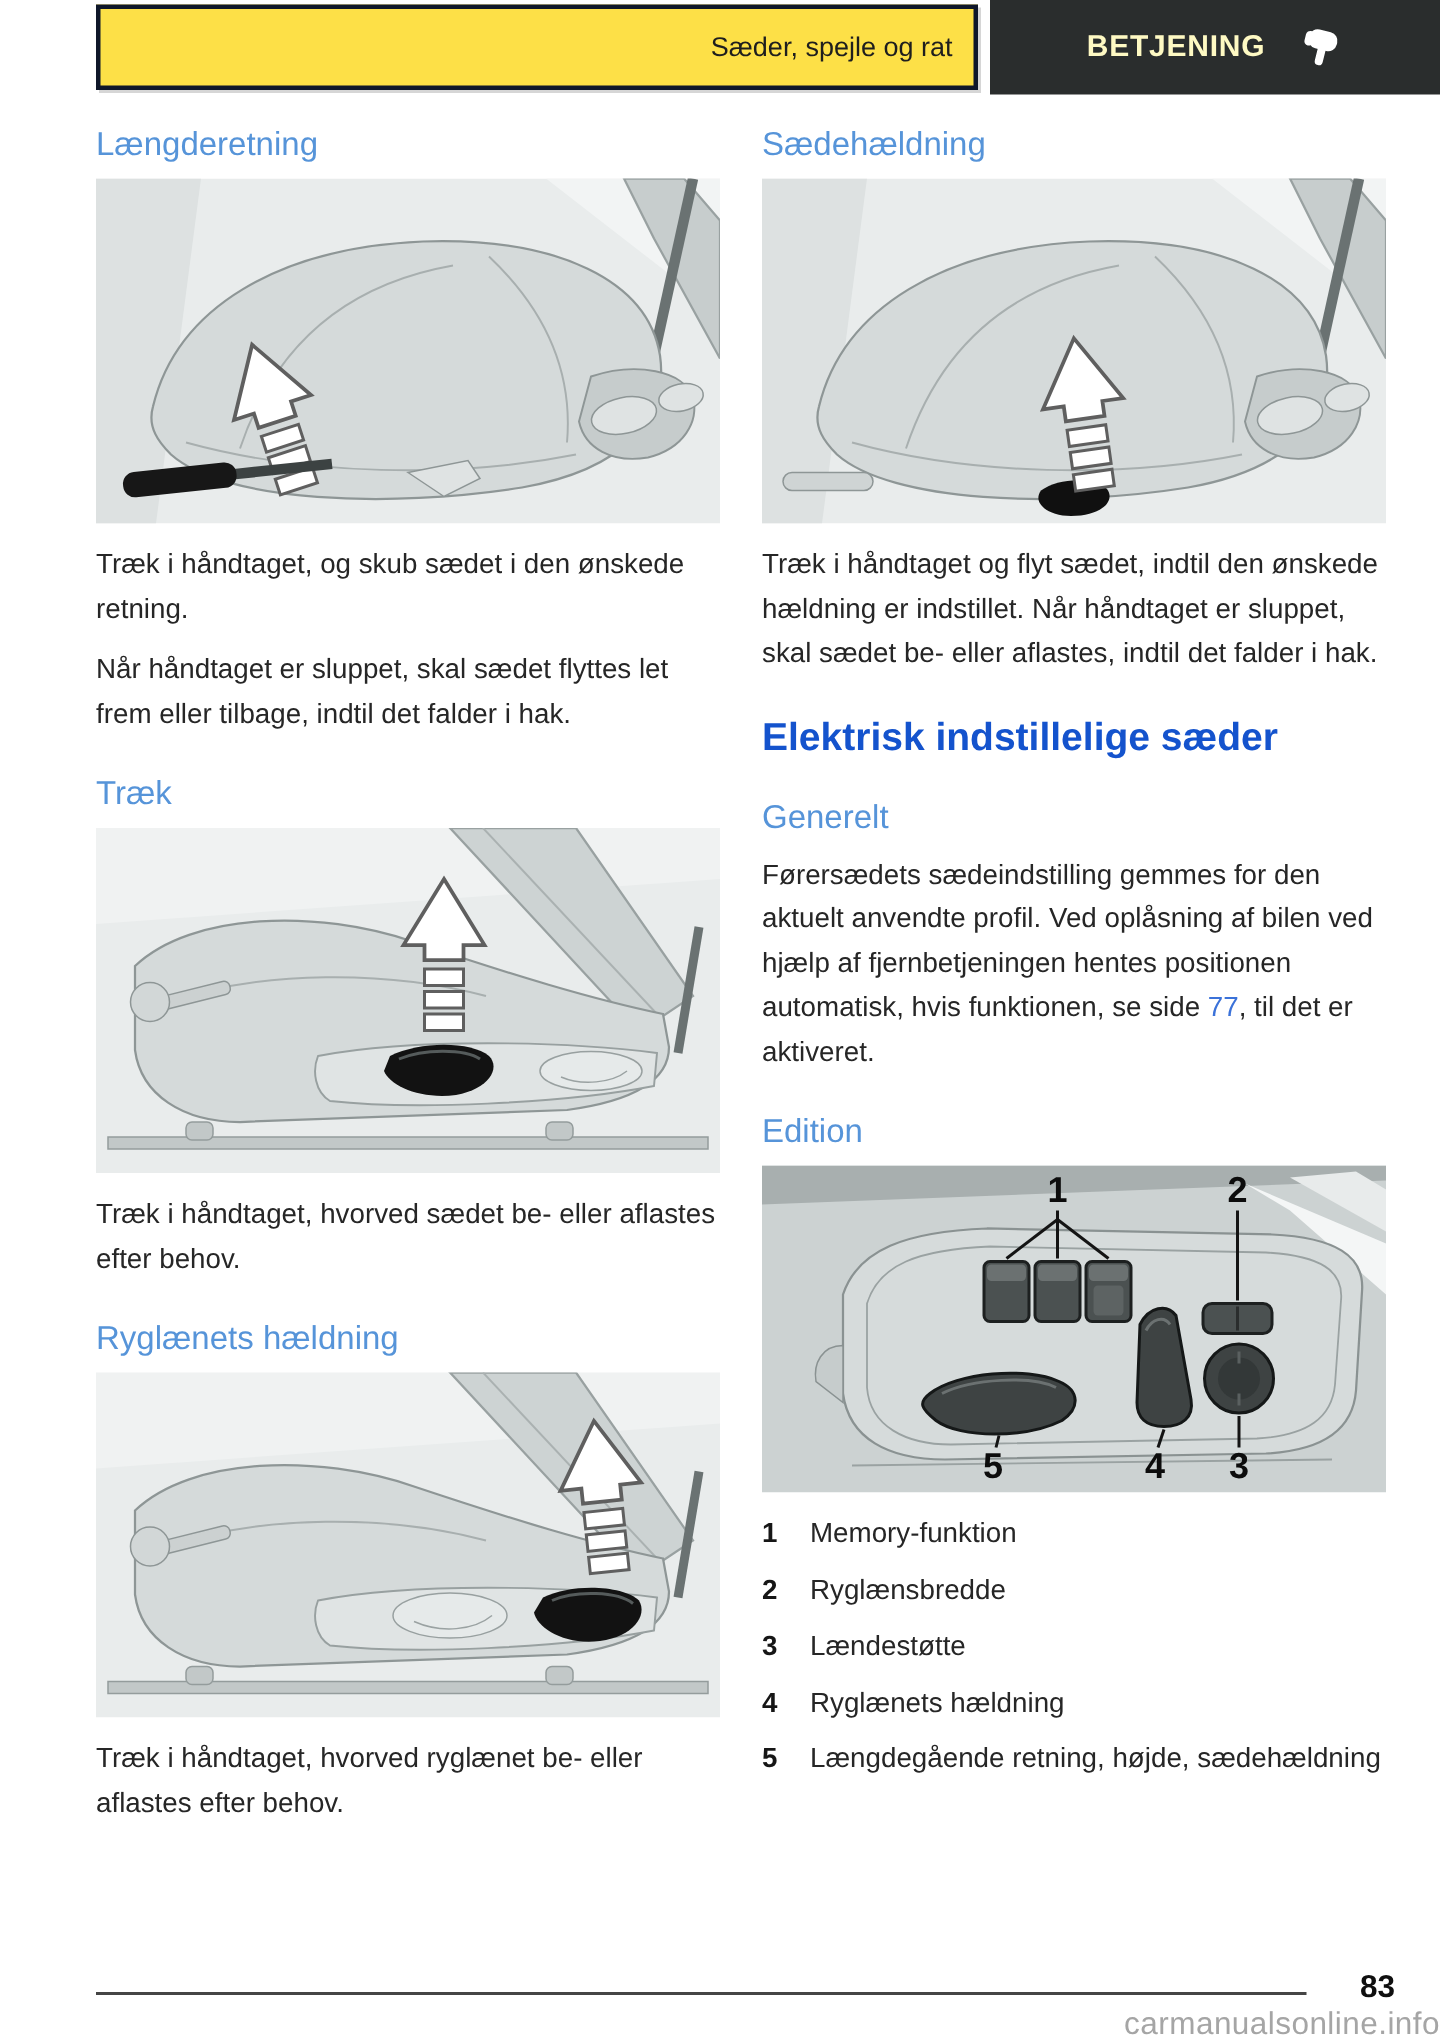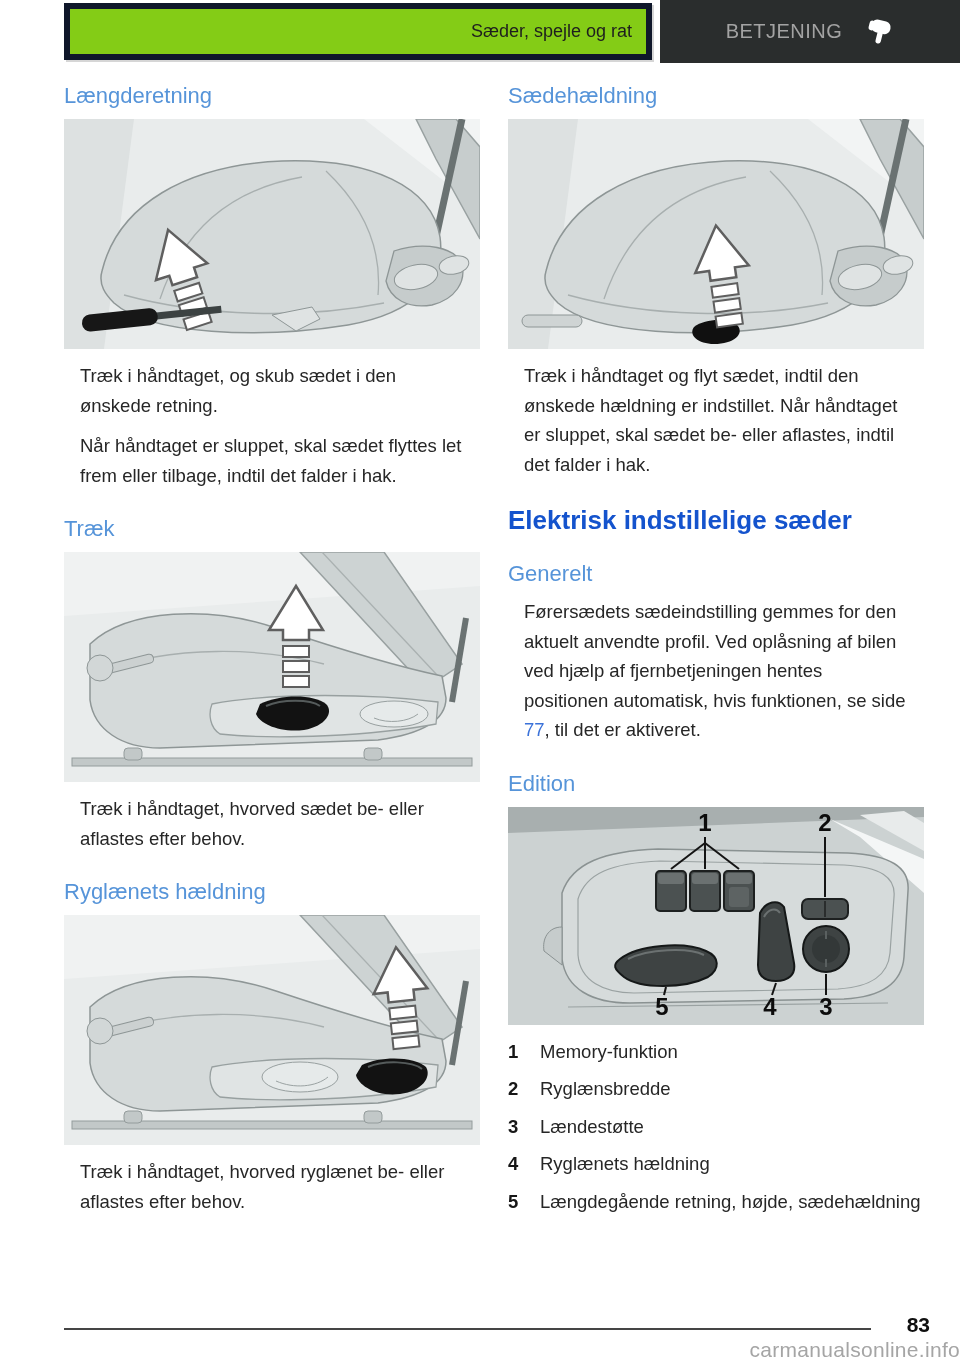--- a/index.html
+++ b/index.html
@@ -2,36 +2,36 @@
 <html><head>
 <meta charset="utf-8">
 <style>
   * { box-sizing: border-box; }
   html,body { margin:0; padding:0; background:#ffffff; }
   body { width:960px; font-family:"Liberation Sans", sans-serif; }
   .page { position:relative; width:960px; height:1362px; overflow:hidden; background:#fff; }
 
   
   .header { display:flex; align-items:flex-start; }
-  .hleft { margin-left:64px; margin-top:3px; width:588px; height:57px; background:#84cc16;
-           border:6px solid #0f172a; box-shadow:2px 2px 0 rgba(0,0,0,.16);
+  .hleft { margin-left:64px; margin-top:3px; width:588px; height:57px; background:#fde047;
+           border:3px solid #0f172a; box-shadow:2px 2px 0 rgba(0,0,0,.16);
            display:flex; align-items:center; justify-content:flex-end; padding-right:14px;text-align:center; }
   .hleft .crumb { font-size:18px; color:#1e1e1e; }
   .htab { margin-left:8px; flex:1; height:63px; background:#2a2d2d;
           display:flex; align-items:center; justify-content:center; }
-  .htab .label { color:#a3a3a3; font-weight:normal; font-size:20px; letter-spacing:.5px; }
+  .htab .label { color:#fef9c3; font-weight:bold; font-size:20px; letter-spacing:.5px; }
   .htab .hand { margin-left:24px; display:inline-flex; }
 
   
   .columns { display:grid; grid-template-columns:416px 416px; column-gap:28px;
              padding-left:64px; margin-top:20px; }
   h2.section { font-size:26px; line-height:30px; color:#1453cd; margin:26px 0 12px; font-weight:bold; }
   h3.sub { font-size:22px; line-height:26px; color:#5694d9; margin:26px 0 10px; font-weight:normal; }
   h3.mt0 { margin-top:0; }
-  p.body { font-size:18.5px; line-height:29.5px; color:#262626; margin:0 16px 11px; }
+  p.body { font-size:18.5px; line-height:29.5px; color:#262626; margin:0 0 11px; }
   a.plink { color:#3b72d9; text-decoration:none; cursor:pointer; }
   figure.fig { margin:0 0 12px; padding:0; }
   figure.fig svg { display:block; width:416px; height:auto; }
 
   
   .legend { margin-top:4px; }
   .lrow { display:flex; margin-bottom:8px; font-size:18.5px; line-height:29.5px; color:#262626; }
   .lnum { width:32px; flex:0 0 32px; font-weight:bold; color:#161616; }
   .llabel { flex:1; }
 

